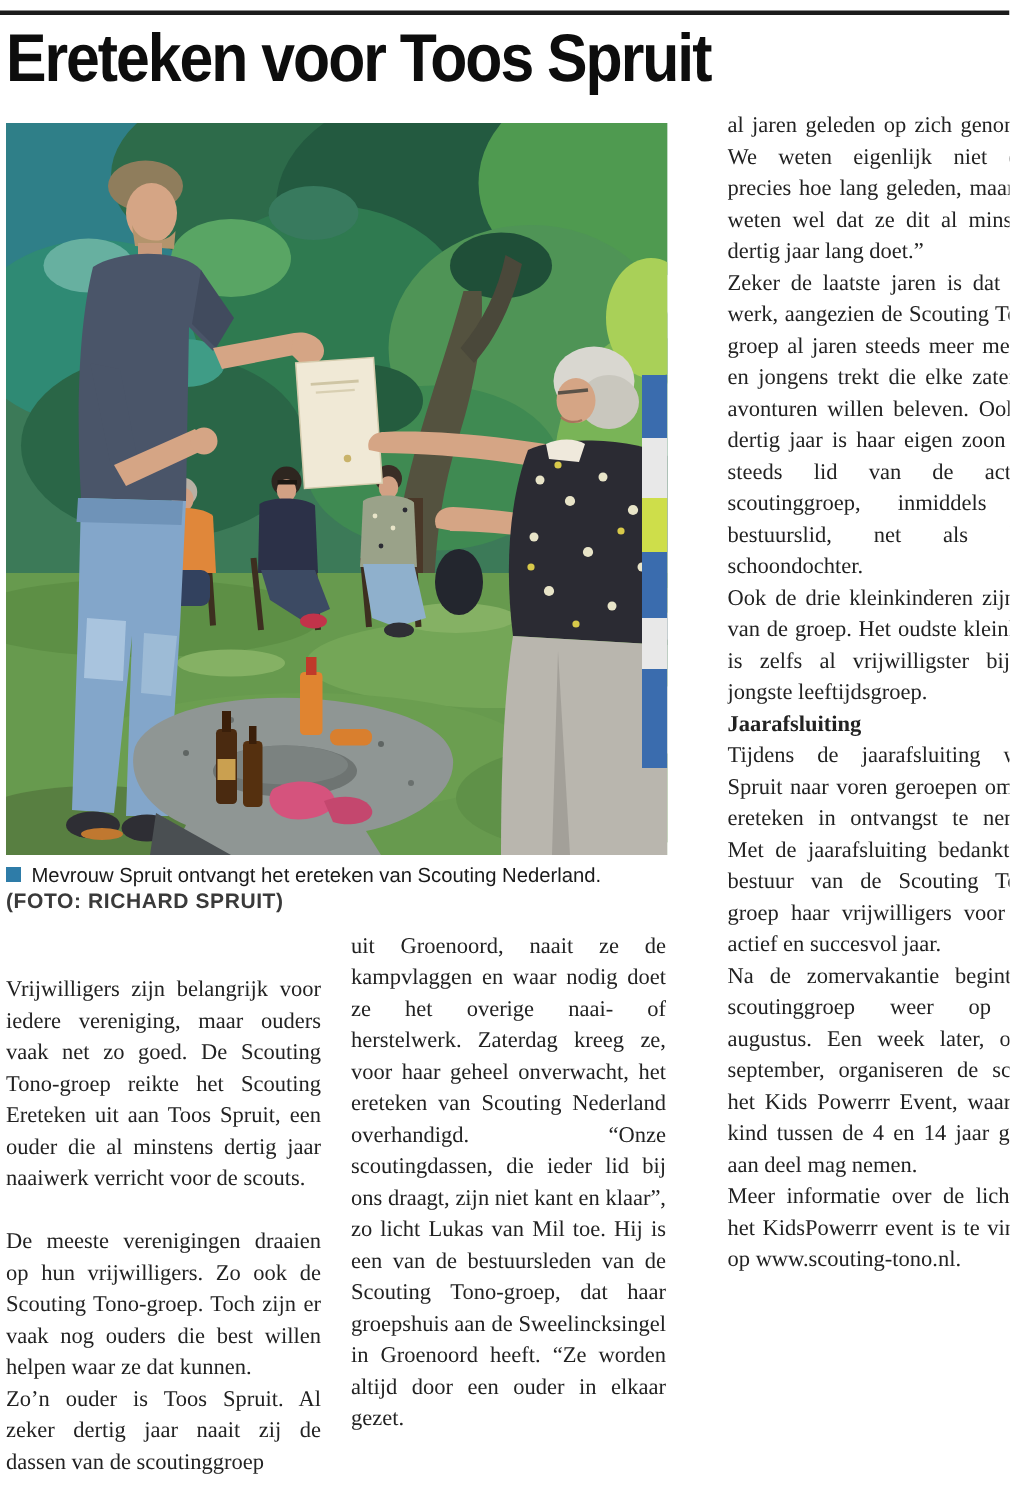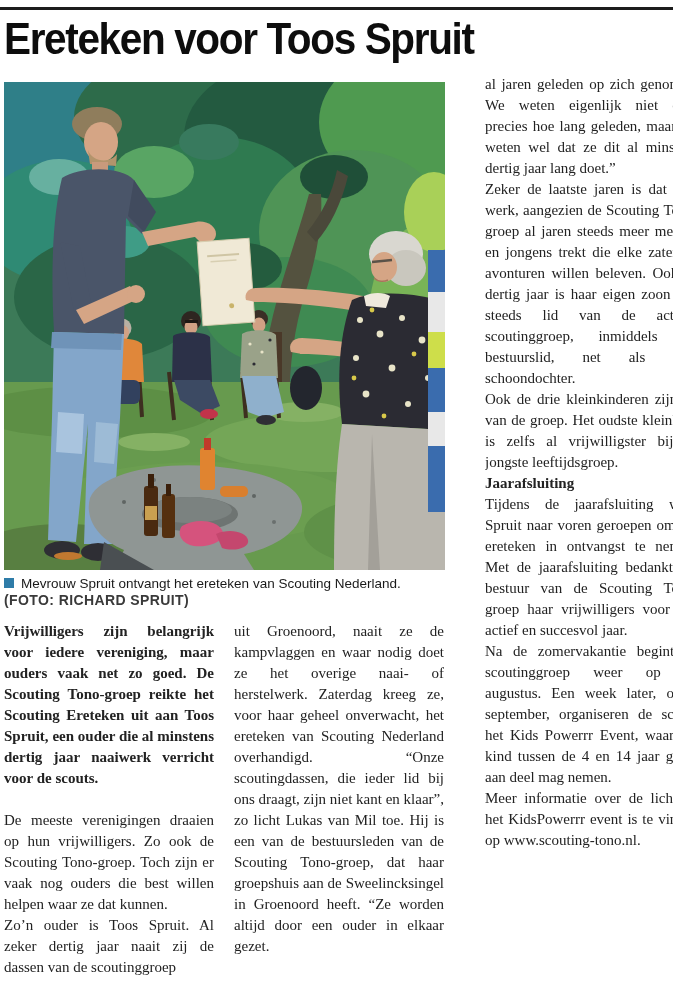--- a/index.html
+++ b/index.html
@@ -12,21 +12,21 @@
   .photo-wrap{position:absolute;left:4px;top:82px;width:441px;height:488px;overflow:hidden;}
   .caption{position:absolute;left:4px;top:575px;width:440px;
            font-family:"Liberation Sans",sans-serif;font-size:13.5px;line-height:17px;color:#1a1a1a;}
   .caption .bullet{display:inline-block;width:10px;height:10px;background:#2e7ca8;margin-right:7px;}
   .caption .cap-main{font-weight:400;}
   .caption .cap-credit{font-weight:700;font-size:14px;color:#3a3a3a;letter-spacing:.4px;}
   .body-cols{position:absolute;left:4px;top:621px;width:441px;height:386px;display:flex;gap:20px;overflow:hidden;}
   .col{width:210px;}
   .rightcol{position:absolute;left:455px;top:74px;width:214px;height:933px;overflow:hidden;margin-left:30px;}
   .bodytext p{margin:0;font-size:15px;line-height:21px;text-align:justify;}
-  .bodytext p.intro{font-weight:700;margin-bottom:21px;}
+  .bodytext p.intro{font-weight:400;margin-bottom:21px;margin-top:29px;}
   .subhead{margin:13px 0 1px 0;font-size:15.5px;font-weight:700;text-align:left;}
 </style>
 </head>
 <body>
 
 <div class="page">
 
   <div class="top-rule"></div>
 
   <h1 class="headline">Ereteken voor Toos Spruit</h1>

